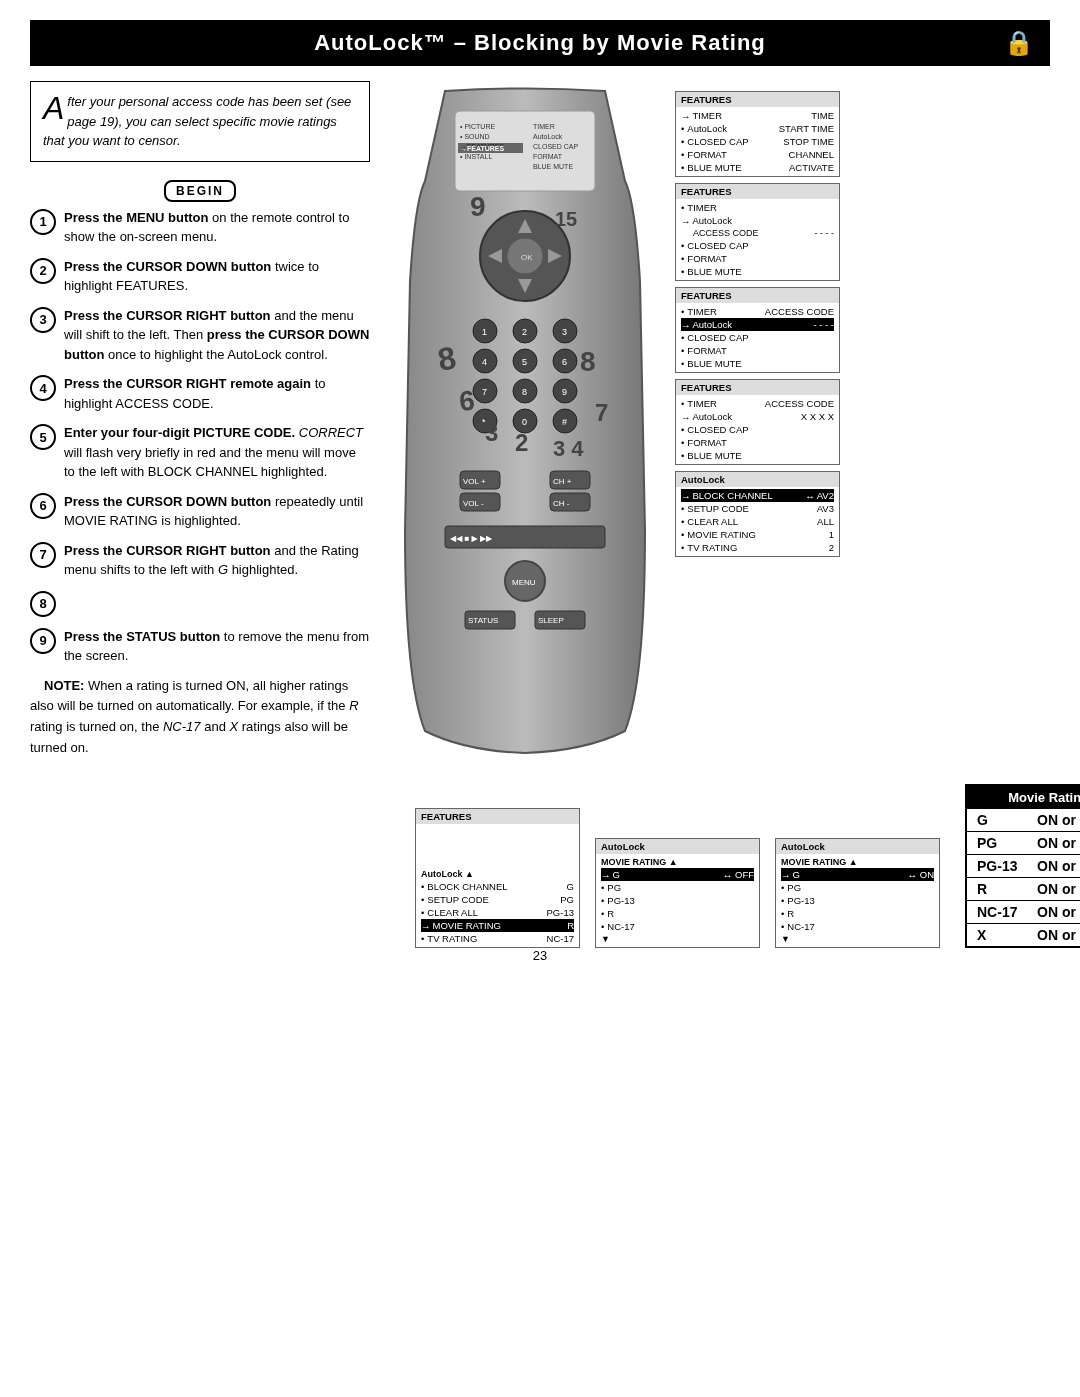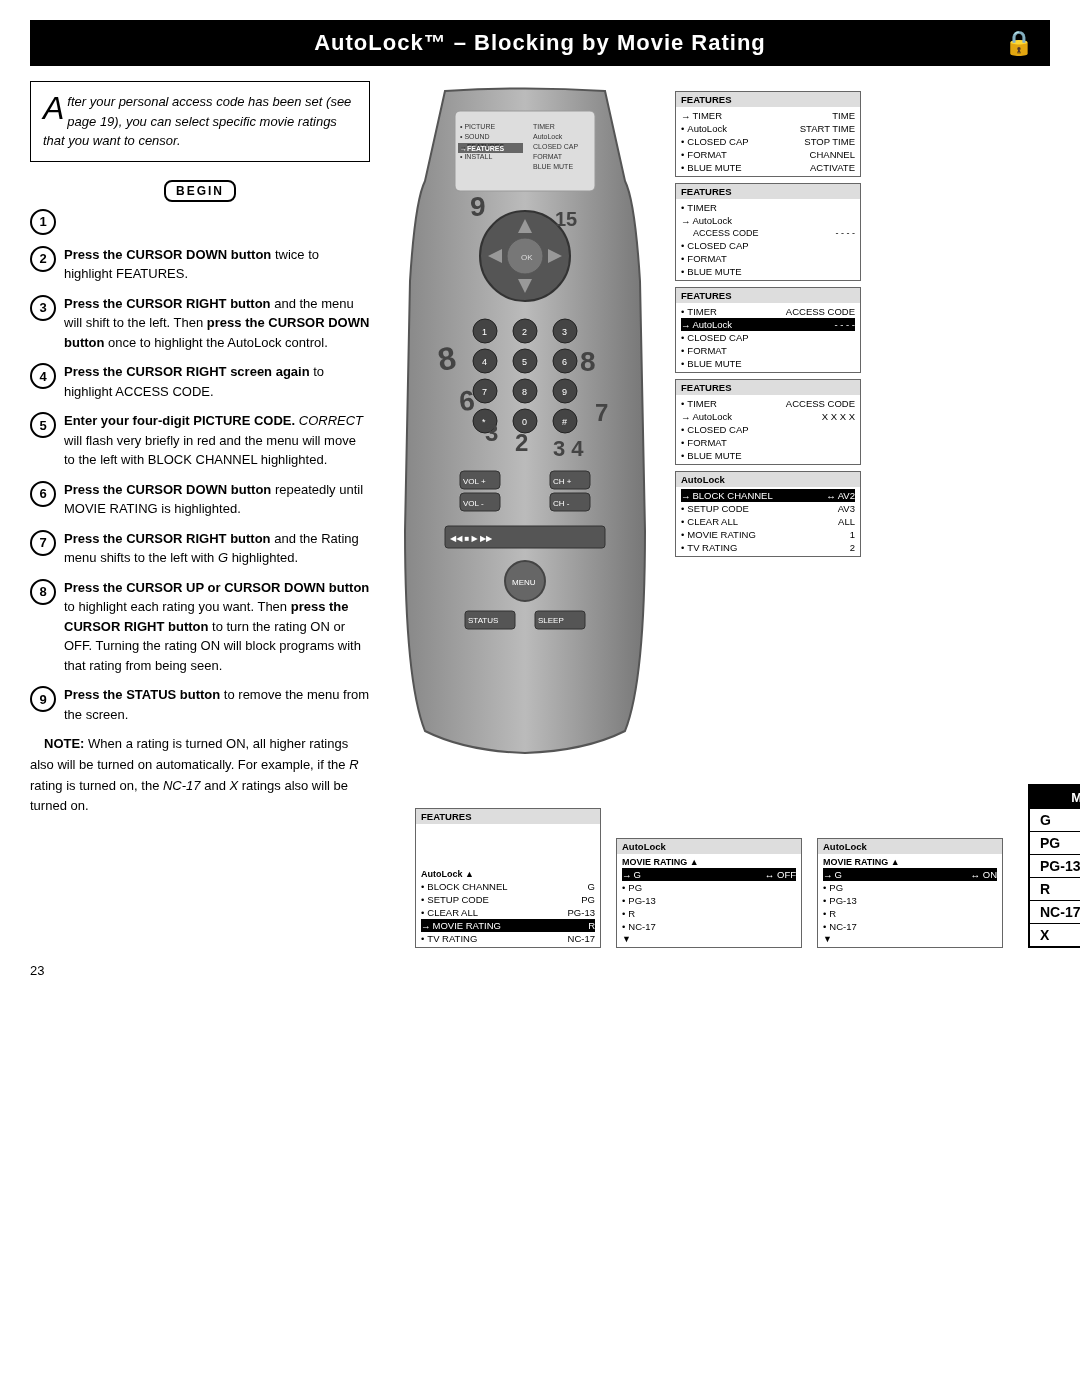--- a/index.html
+++ b/index.html
@@ -132,41 +132,40 @@
       font-weight: bold;
       min-width: 60px;
       font-size: 14px;
     }
     .rating-val {
       font-size: 14px;
       font-weight: bold;
     }
     
     .page-num {
-      text-align: left;
-      margin-top: 15px;
+      text-align: center;
       font-size: 13px;
     }
     
     .right-full {
       flex: 1;
       position: relative;
     }
     .step-menus-right {
       display: flex;
       flex-direction: column;
       justify-content: space-around;
       gap: 6px;
       padding-top: 10px;
     }
     
     .sm-box {
       border: 1px solid #666;
       background: #fff;
-      width: 186px;
+      width: 165px;
       font-size: 9.5px;
     }
     .sm-box-header {
       background: #ddd;
       padding: 2px 5px;
       font-weight: bold;
       font-size: 9.5px;
     }
     .sm-box-body {
       padding: 2px 5px;
@@ -204,40 +203,43 @@
       </div>
 
       <div class="badge-center">
         <div class="badge">BEGIN</div>
       </div>
 
       <div>
 
         <div class="step">
           <div class="step-num">1</div>
+          <div class="step-text">
+            <b>Press the MENU button</b> on the remote control to show the on-screen menu.
+          </div>
         </div>
 
         <div class="step">
           <div class="step-num">2</div>
           <div class="step-text">
             <b>Press the CURSOR DOWN button</b> twice to highlight FEATURES.
           </div>
         </div>
 
         <div class="step">
           <div class="step-num">3</div>
           <div class="step-text">
             <b>Press the CURSOR RIGHT button</b> and the menu will shift to the left. Then <b>press the CURSOR DOWN button</b> once to highlight the AutoLock control.
           </div>
         </div>
 
         <div class="step">
           <div class="step-num">4</div>
           <div class="step-text">
-            <b>Press the CURSOR RIGHT screen again</b> to highlight ACCESS CODE.
+            <b>Press the CURSOR RIGHT remote again</b> to highlight ACCESS CODE.
           </div>
         </div>
 
         <div class="step">
           <div class="step-num">5</div>
           <div class="step-text">
             <b>Enter your four-digit PICTURE CODE.</b> <i>CORRECT</i> will flash very briefly in red and the menu will move to the left with BLOCK CHANNEL highlighted.
           </div>
         </div>
 
@@ -250,23 +252,20 @@
 
         <div class="step">
           <div class="step-num">7</div>
           <div class="step-text">
             <b>Press the CURSOR RIGHT button</b> and the Rating menu shifts to the left with <i>G</i> highlighted.
           </div>
         </div>
 
         <div class="step">
           <div class="step-num">8</div>
-          <div class="step-text">
-            <b>Press the CURSOR UP or CURSOR DOWN button</b> to highlight each rating you want. Then <b>press the CURSOR RIGHT button</b> to turn the rating ON or OFF. Turning the rating ON will block programs with that rating from being seen.
-          </div>
         </div>
 
         <div class="step">
           <div class="step-num">9</div>
           <div class="step-text">
             <b>Press the STATUS button</b> to remove the menu from the screen.
           </div>
         </div>
 
       </div>

